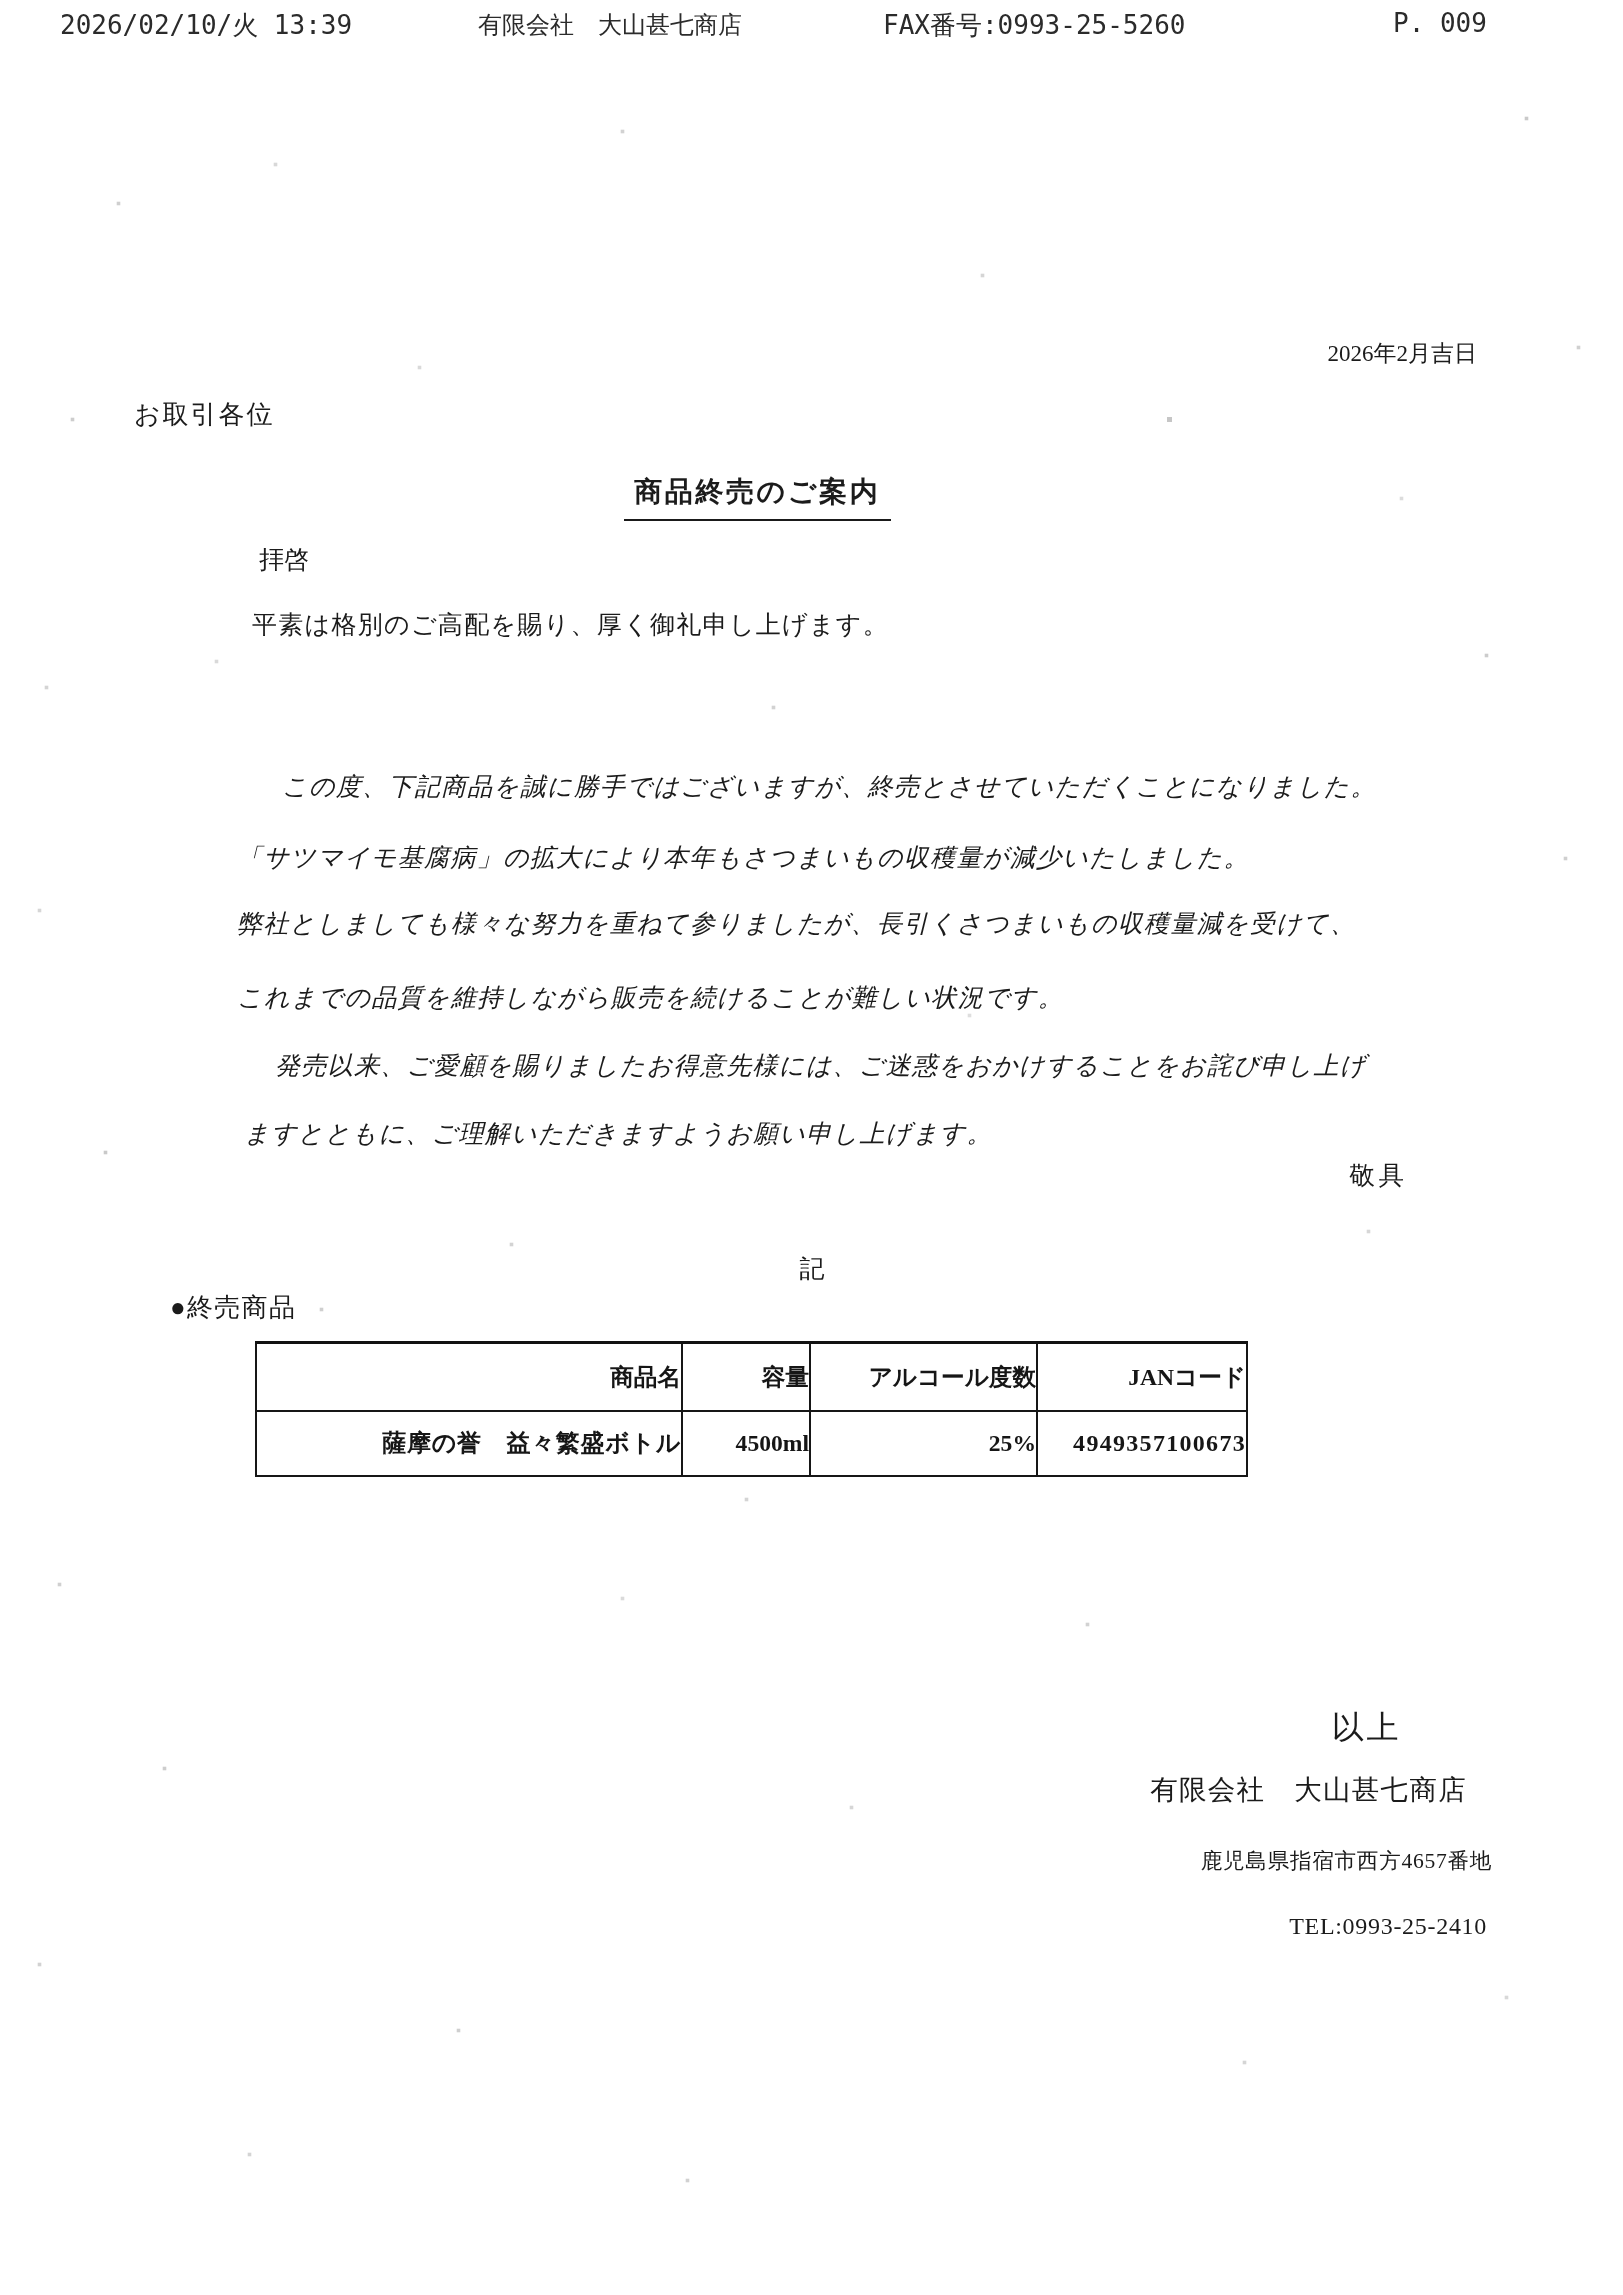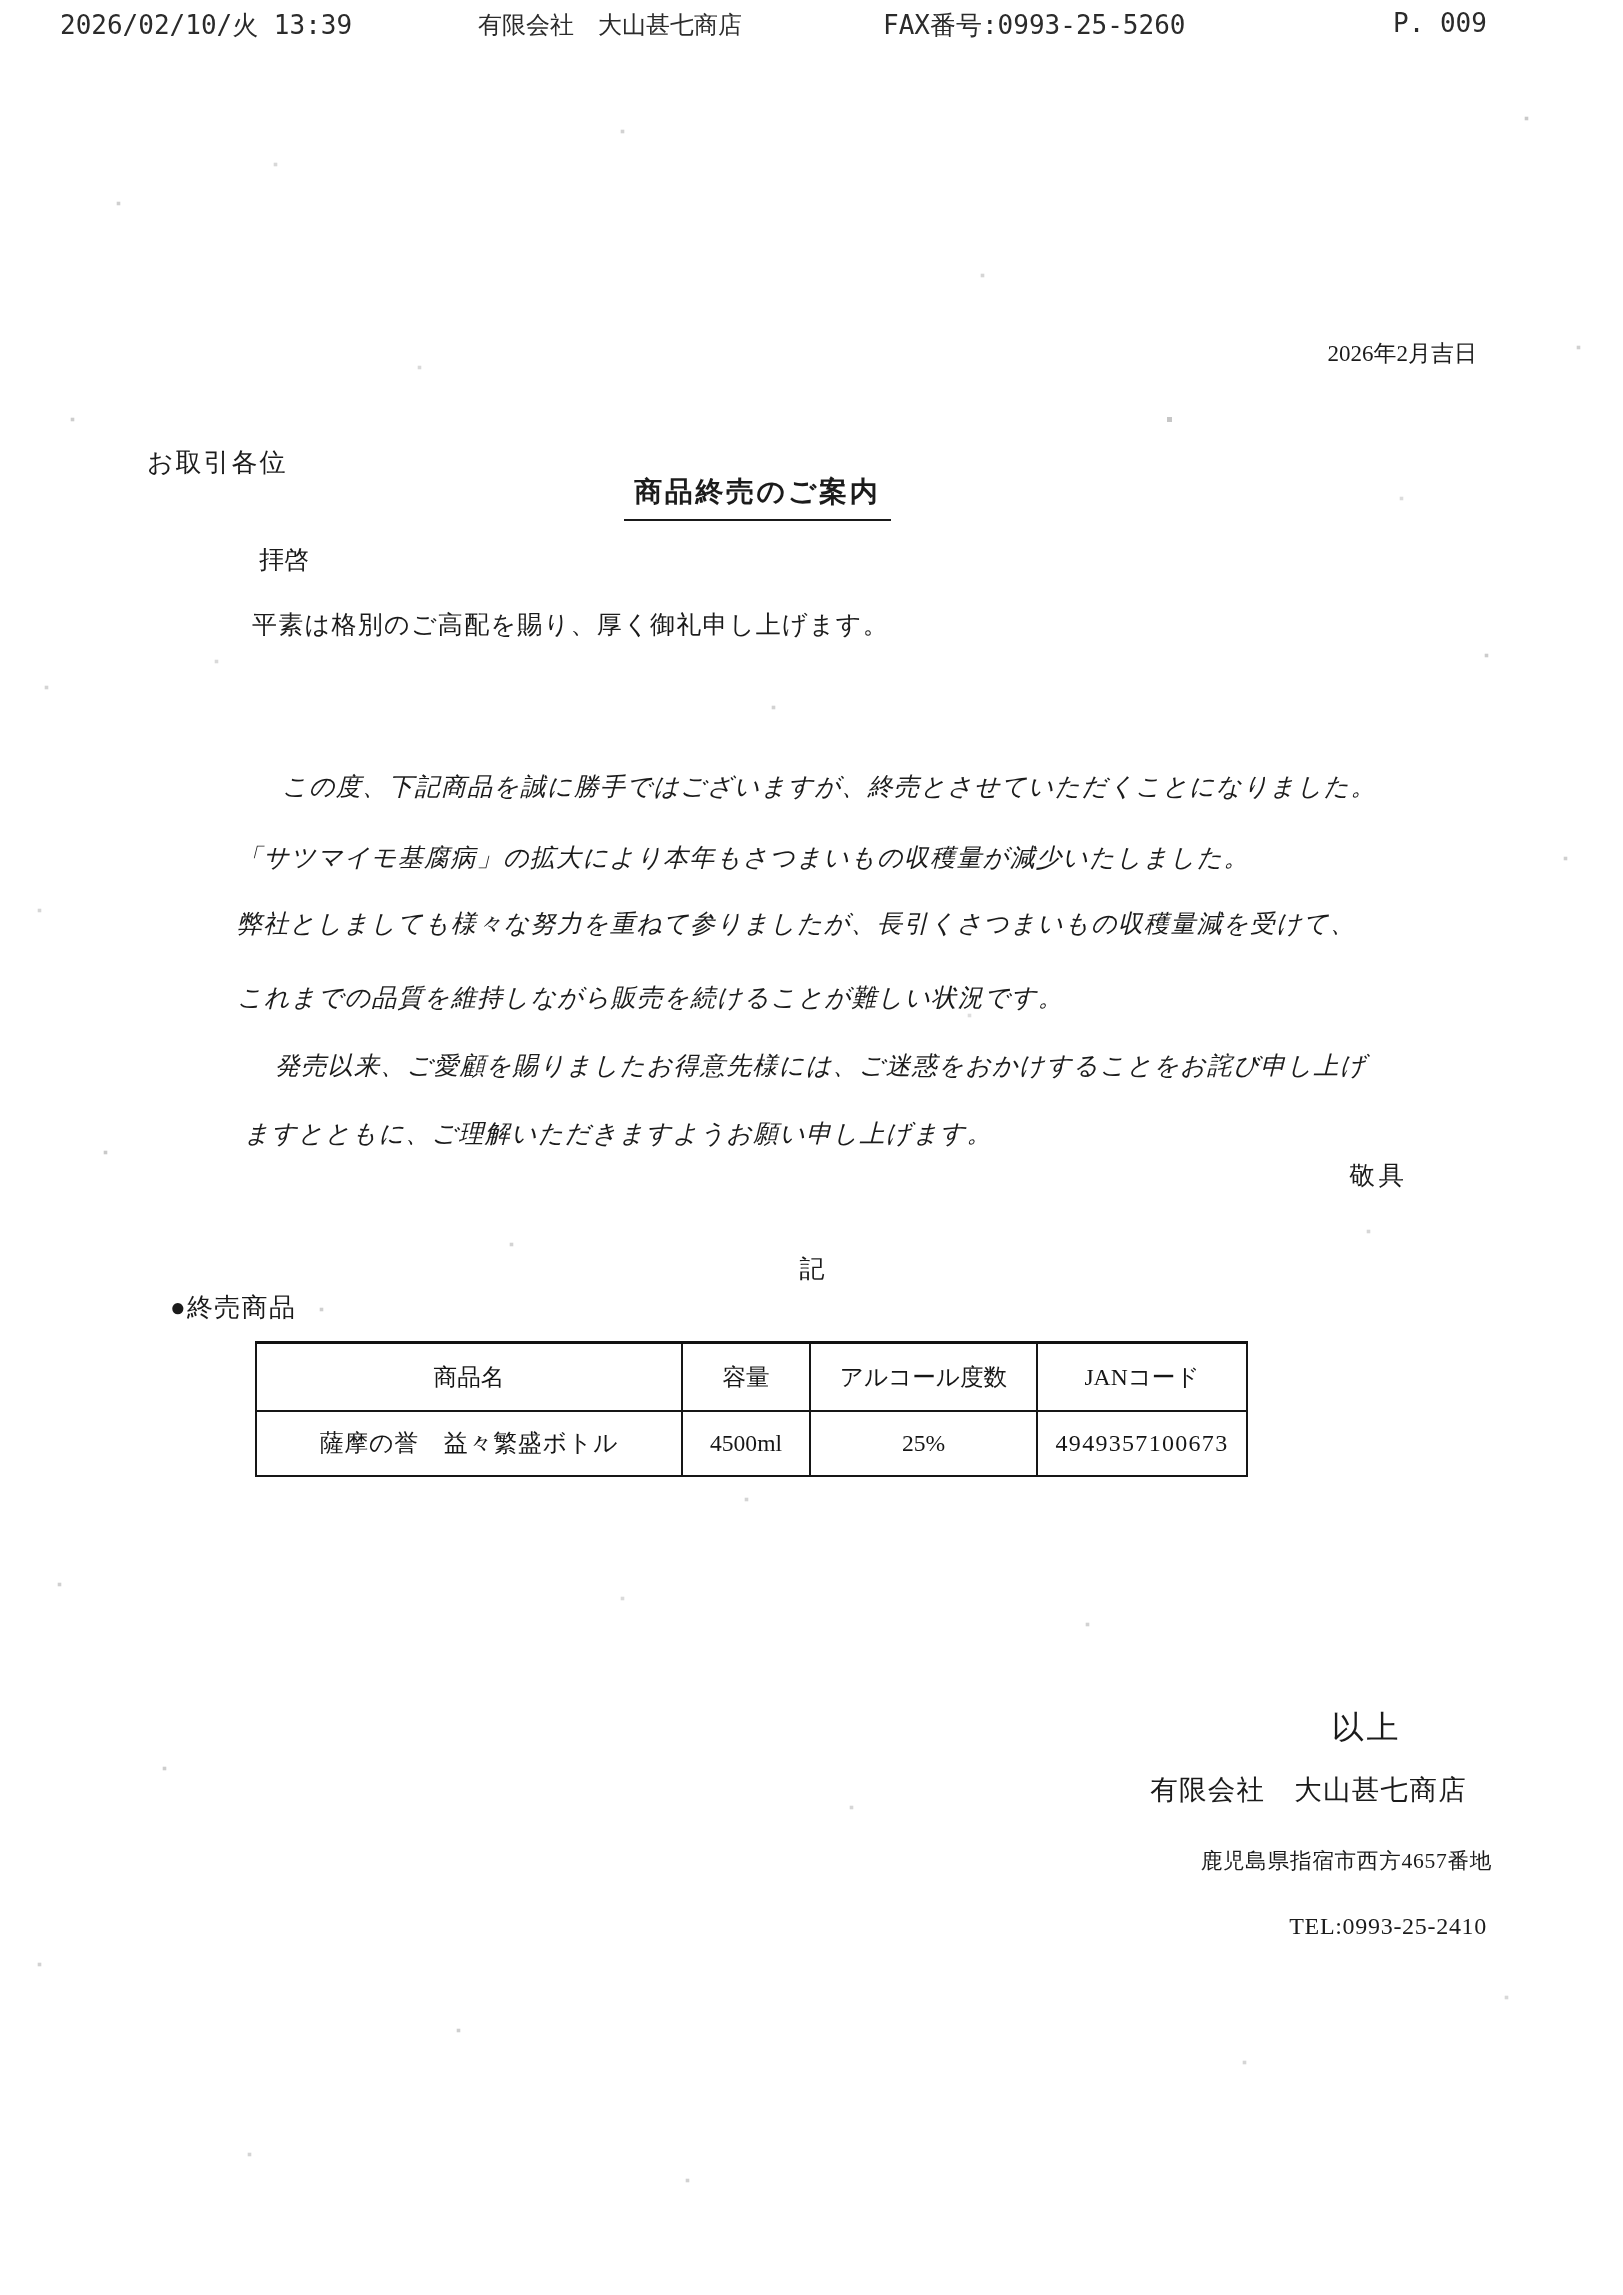--- a/index.html
+++ b/index.html
@@ -36,21 +36,21 @@
     font-size:26px;color:#2b2b2b;
   }
   .fax-header span{position:absolute;white-space:pre;}
   .fh-datetime{left:60px;}
   .fh-sender{left:478px;font-size:24px;top:1.3px;}
   .fh-fax{left:883px;}
   .fh-page{left:1393px;}
 
   .abs{position:absolute;white-space:pre;}
   .date-line{top:338px;right:147px;font-size:23px;}
-  .addressee{top:397px;left:147px;font-size:26px;letter-spacing:2px;margin-top:48px;}
+  .addressee{top:397px;left:134px;font-size:26px;letter-spacing:2px;}
   .title-wrap{top:462px;left:0;width:1504px;text-align:center;}
   .doc-title{
     display:inline-block;font-size:28px;font-weight:bold;letter-spacing:2.6px;
     border-bottom:2.6px solid #1a1a1a;padding:0 10.5px 7.9px 10.5px;
   }
   .salutation{top:543px;left:259px;font-size:25px;}
   .greeting{top:608px;left:252px;font-size:25px;letter-spacing:1.3px;}
   .body-line{left:237px;font-size:25px;letter-spacing:1.3px;font-style:italic;}
   .bl-0{top:745px;left:282px;}
   .bl-1{top:816px;}
@@ -61,22 +61,22 @@
   .closing{top:1158px;right:216px;font-size:25.5px;letter-spacing:3.9px;}
   .record-marker{top:1252px;left:0;width:1624px;text-align:center;font-size:25px;}
   .section-label{top:1290px;left:170px;font-size:26px;letter-spacing:1.3px;}
 
   table.products{
     position:absolute;top:1341px;left:255px;
     border-collapse:collapse;table-layout:fixed;width:990px;
     font-size:23.6px;color:#161616;
   }
   table.products th,table.products td{
-    border:2px solid #161616;text-align:center;vertical-align:middle;
-    font-weight:normal;padding:12px;overflow:hidden;white-space:pre;
+    border:2px solid #161616;text-align:right;vertical-align:middle;
+    font-weight:bold;padding:0;overflow:hidden;white-space:pre;
   }
   table.products thead tr{height:68px;}
   table.products tbody tr{height:65px;}
   table.products{border-top:3.9px solid #111;}
   .col-name{width:426px;}
   .col-vol{width:128px;}
   .col-abv{width:227px;}
   .col-jan{width:210px;}
   td.cell-name{font-size:24px;letter-spacing:0.7px;}
   td.cell-jan{font-size:24px;letter-spacing:1.3px;}

